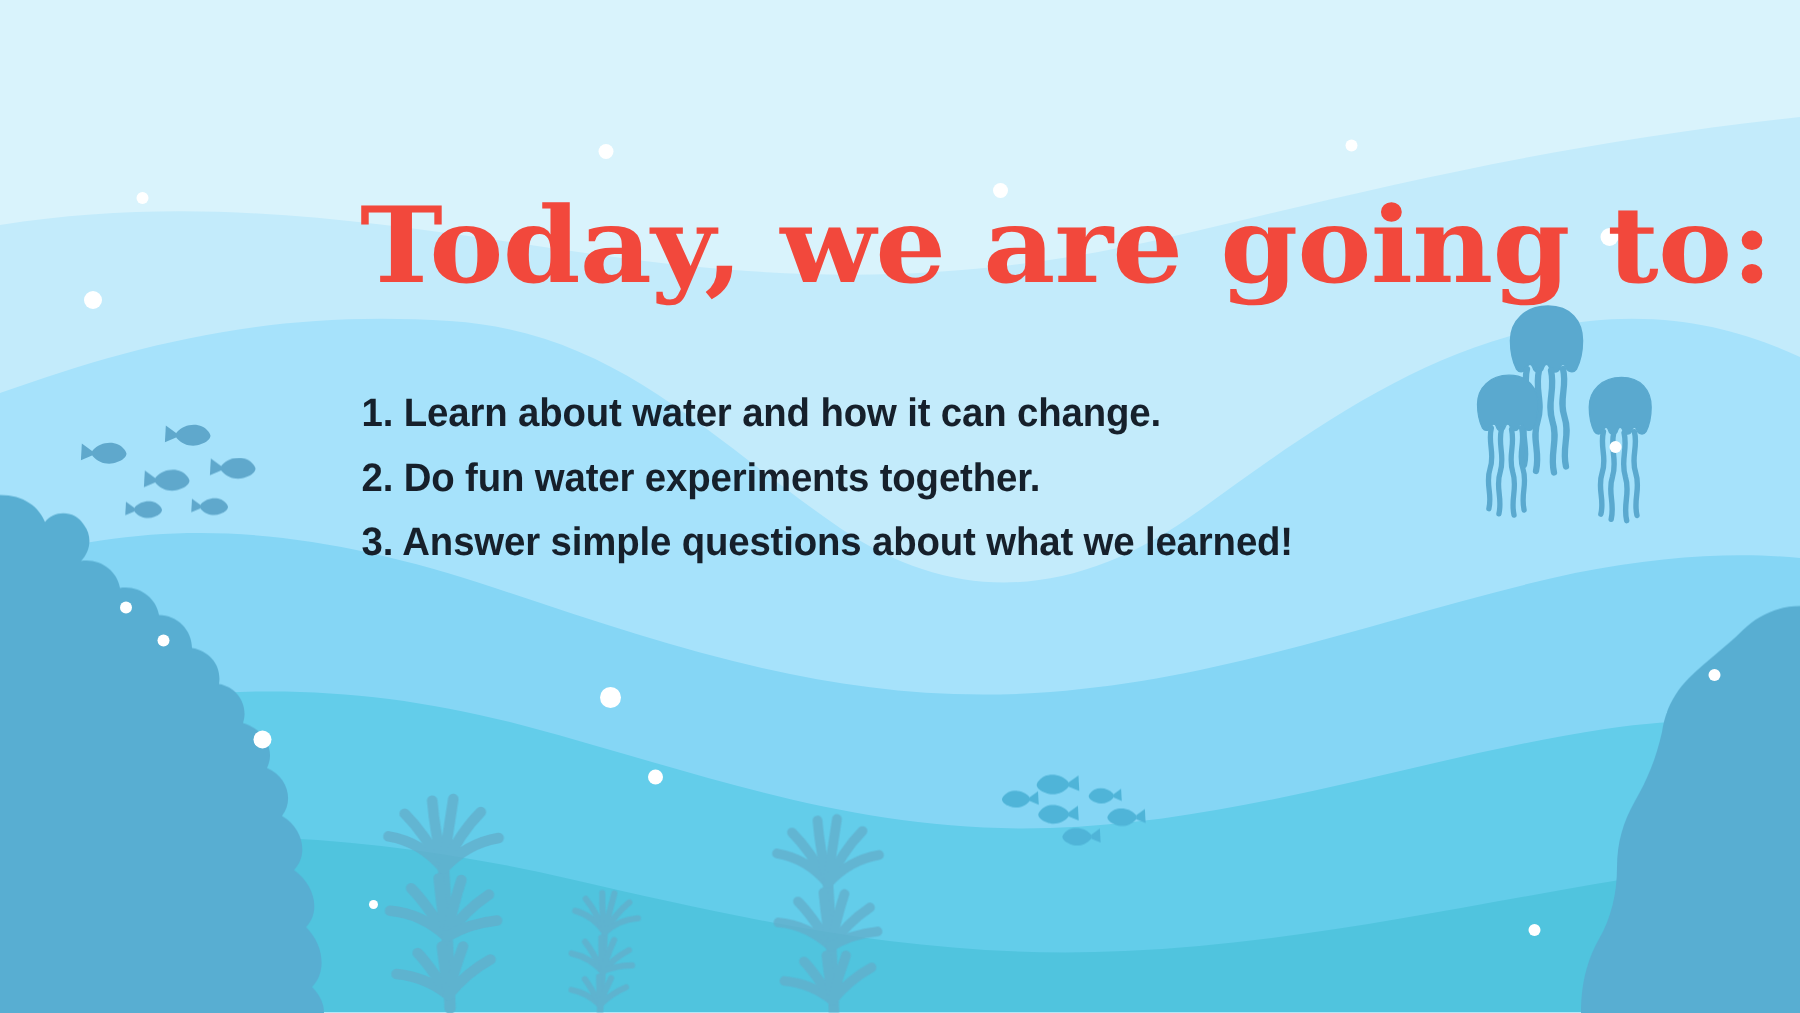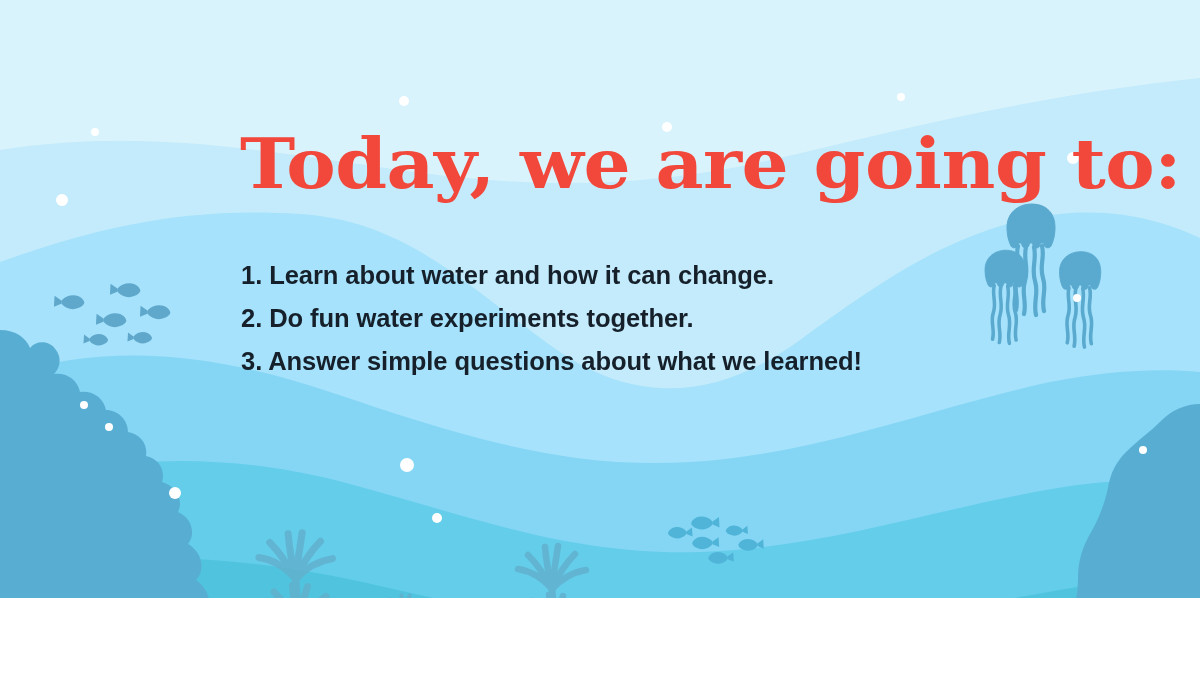--- a/index.html
+++ b/index.html
@@ -4,21 +4,21 @@
 <title>Today, we are going to:</title>
 <style>
   html, body {
     margin: 0;
     padding: 0;
     background: #ffffff;
   }
   #slide {
     position: relative;
     width: 1200px;
-    height: 598px;
+    height: 675px;
     overflow: hidden;
     background: #d9f3fc;
     font-family: "Liberation Sans", sans-serif;
   }
   #bg-svg {
     position: absolute;
     inset: 0;
     width: 1200px;
     height: 675px;
     display: block;

